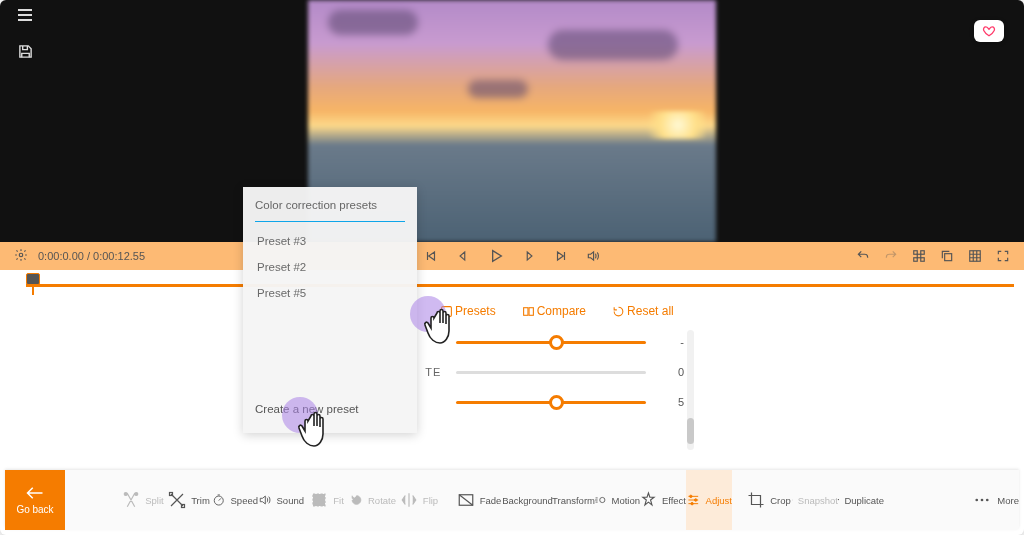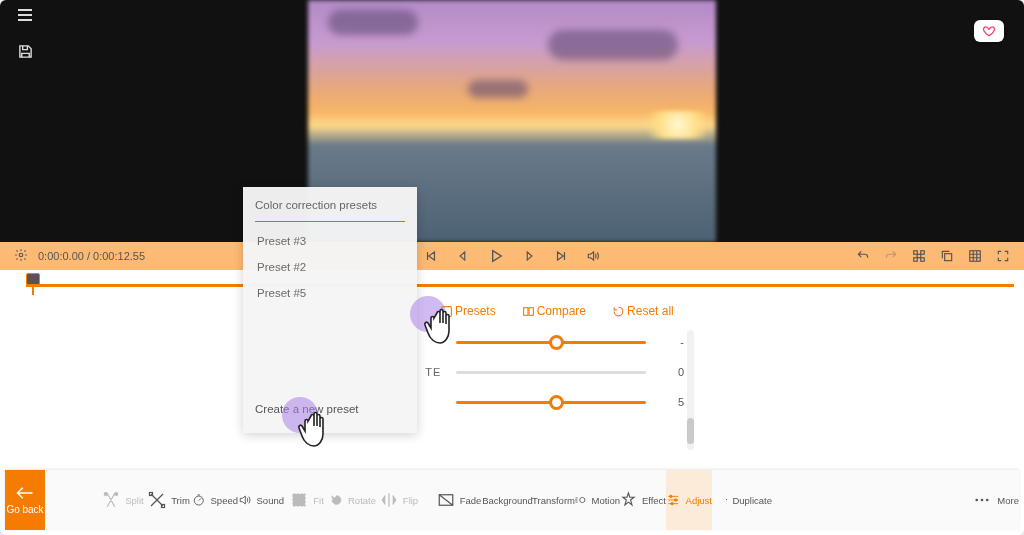--- a/index.html
+++ b/index.html
@@ -55,21 +55,21 @@
   .presets-popup .title{ color:#666; padding-bottom:10px; border-bottom:1px solid #0ea5e9; margin-bottom:6px;}
   .presets-popup .item{ padding:7px 2px; cursor:pointer; color:#6a6a6a;}
   .presets-popup .create{ margin-top:auto; text-align:left; padding:10px 0; color:#555; cursor:pointer;}
 
   
   .hl{ position:absolute; width:36px; height:36px; background:rgba(170,130,230,0.55); border-radius:50%; }
   .cursor-hand { position:absolute; width:42px; height:48px; pointer-events:none;}
 
   
   .bottom-bar { position:absolute; bottom:5px; left:5px; right:5px; height:60px; background:#fafafa; display:flex; align-items:stretch; box-shadow: 0 -1px 3px rgba(0,0,0,0.1); border-radius:0 0 4px 4px;}
-  .go-back { width:40px; background:#f57c00; color:#fff; display:flex; flex-direction:column; align-items:center; justify-content:center; gap:4px; font-size:10px; cursor:pointer;}
+  .go-back { width:60px; background:#f57c00; color:#fff; display:flex; flex-direction:column; align-items:center; justify-content:center; gap:4px; font-size:10px; cursor:pointer;}
   .tools { flex:1; display:flex; align-items:center; justify-content: flex-start; padding-left: 55px; gap: 0;}
   .tool { width:46px; display:flex; flex-direction:row; align-items:center; justify-content:center; gap:5px; font-size:9.5px; color:#555; cursor:pointer; height:100%;}
   .tool.disabled{ color:#bbb;}
   .tool.disabled svg{ stroke:#bbb; fill:#bbb;}
   .tool.active{ background:#fdebd9; color:#f57c00;}
   .tool.active svg{ stroke:#f57c00;}
   .tool svg{ width:18px; height:18px; stroke:#555; fill:none; stroke-width:1.6;}
   .tool-sep{ width:14px;}
   .more-dots { width:46px; display:flex; flex-direction:row; align-items:center; justify-content:space-between; gap:5px; font-size:9.5px; color:#555; cursor:pointer;}
 
@@ -330,20 +330,34 @@
             <path d="M4 6h16M4 12h16M4 18h16"></path>
             <circle cx="8" cy="6" r="2" fill="#f57c00"></circle>
             <circle cx="16" cy="12" r="2" fill="#f57c00"></circle>
             <circle cx="10" cy="18" r="2" fill="#f57c00"></circle>
           </svg>
           <span>Adjust</span>
         </div>
         <div class="tool-sep"></div>
         <div class="tool">
           <svg viewBox="0 0 24 24">
+            <path d="M6 2v16h16M2 6h16v16"></path>
+          </svg>
+          <span>Crop</span>
+        </div>
+        <div class="tool disabled">
+          <svg viewBox="0 0 24 24">
+            <rect x="3" y="7" width="18" height="13" rx="2"></rect>
+            <circle cx="12" cy="13" r="3"></circle>
+            <path d="M9 7l1-3h4l1 3"></path>
+          </svg>
+          <span>Snapshot</span>
+        </div>
+        <div class="tool">
+          <svg viewBox="0 0 24 24">
             <rect x="8" y="8" width="12" height="12"></rect>
             <path d="M4 16V4h12"></path>
           </svg>
           <span>Duplicate</span>
         </div>
       </div>
     <div class="more-dots">
       <svg width="18" height="18" viewBox="0 0 24 24" fill="#555">
           <circle cx="5" cy="12" r="1.8"></circle>
           <circle cx="12" cy="12" r="1.8"></circle>

